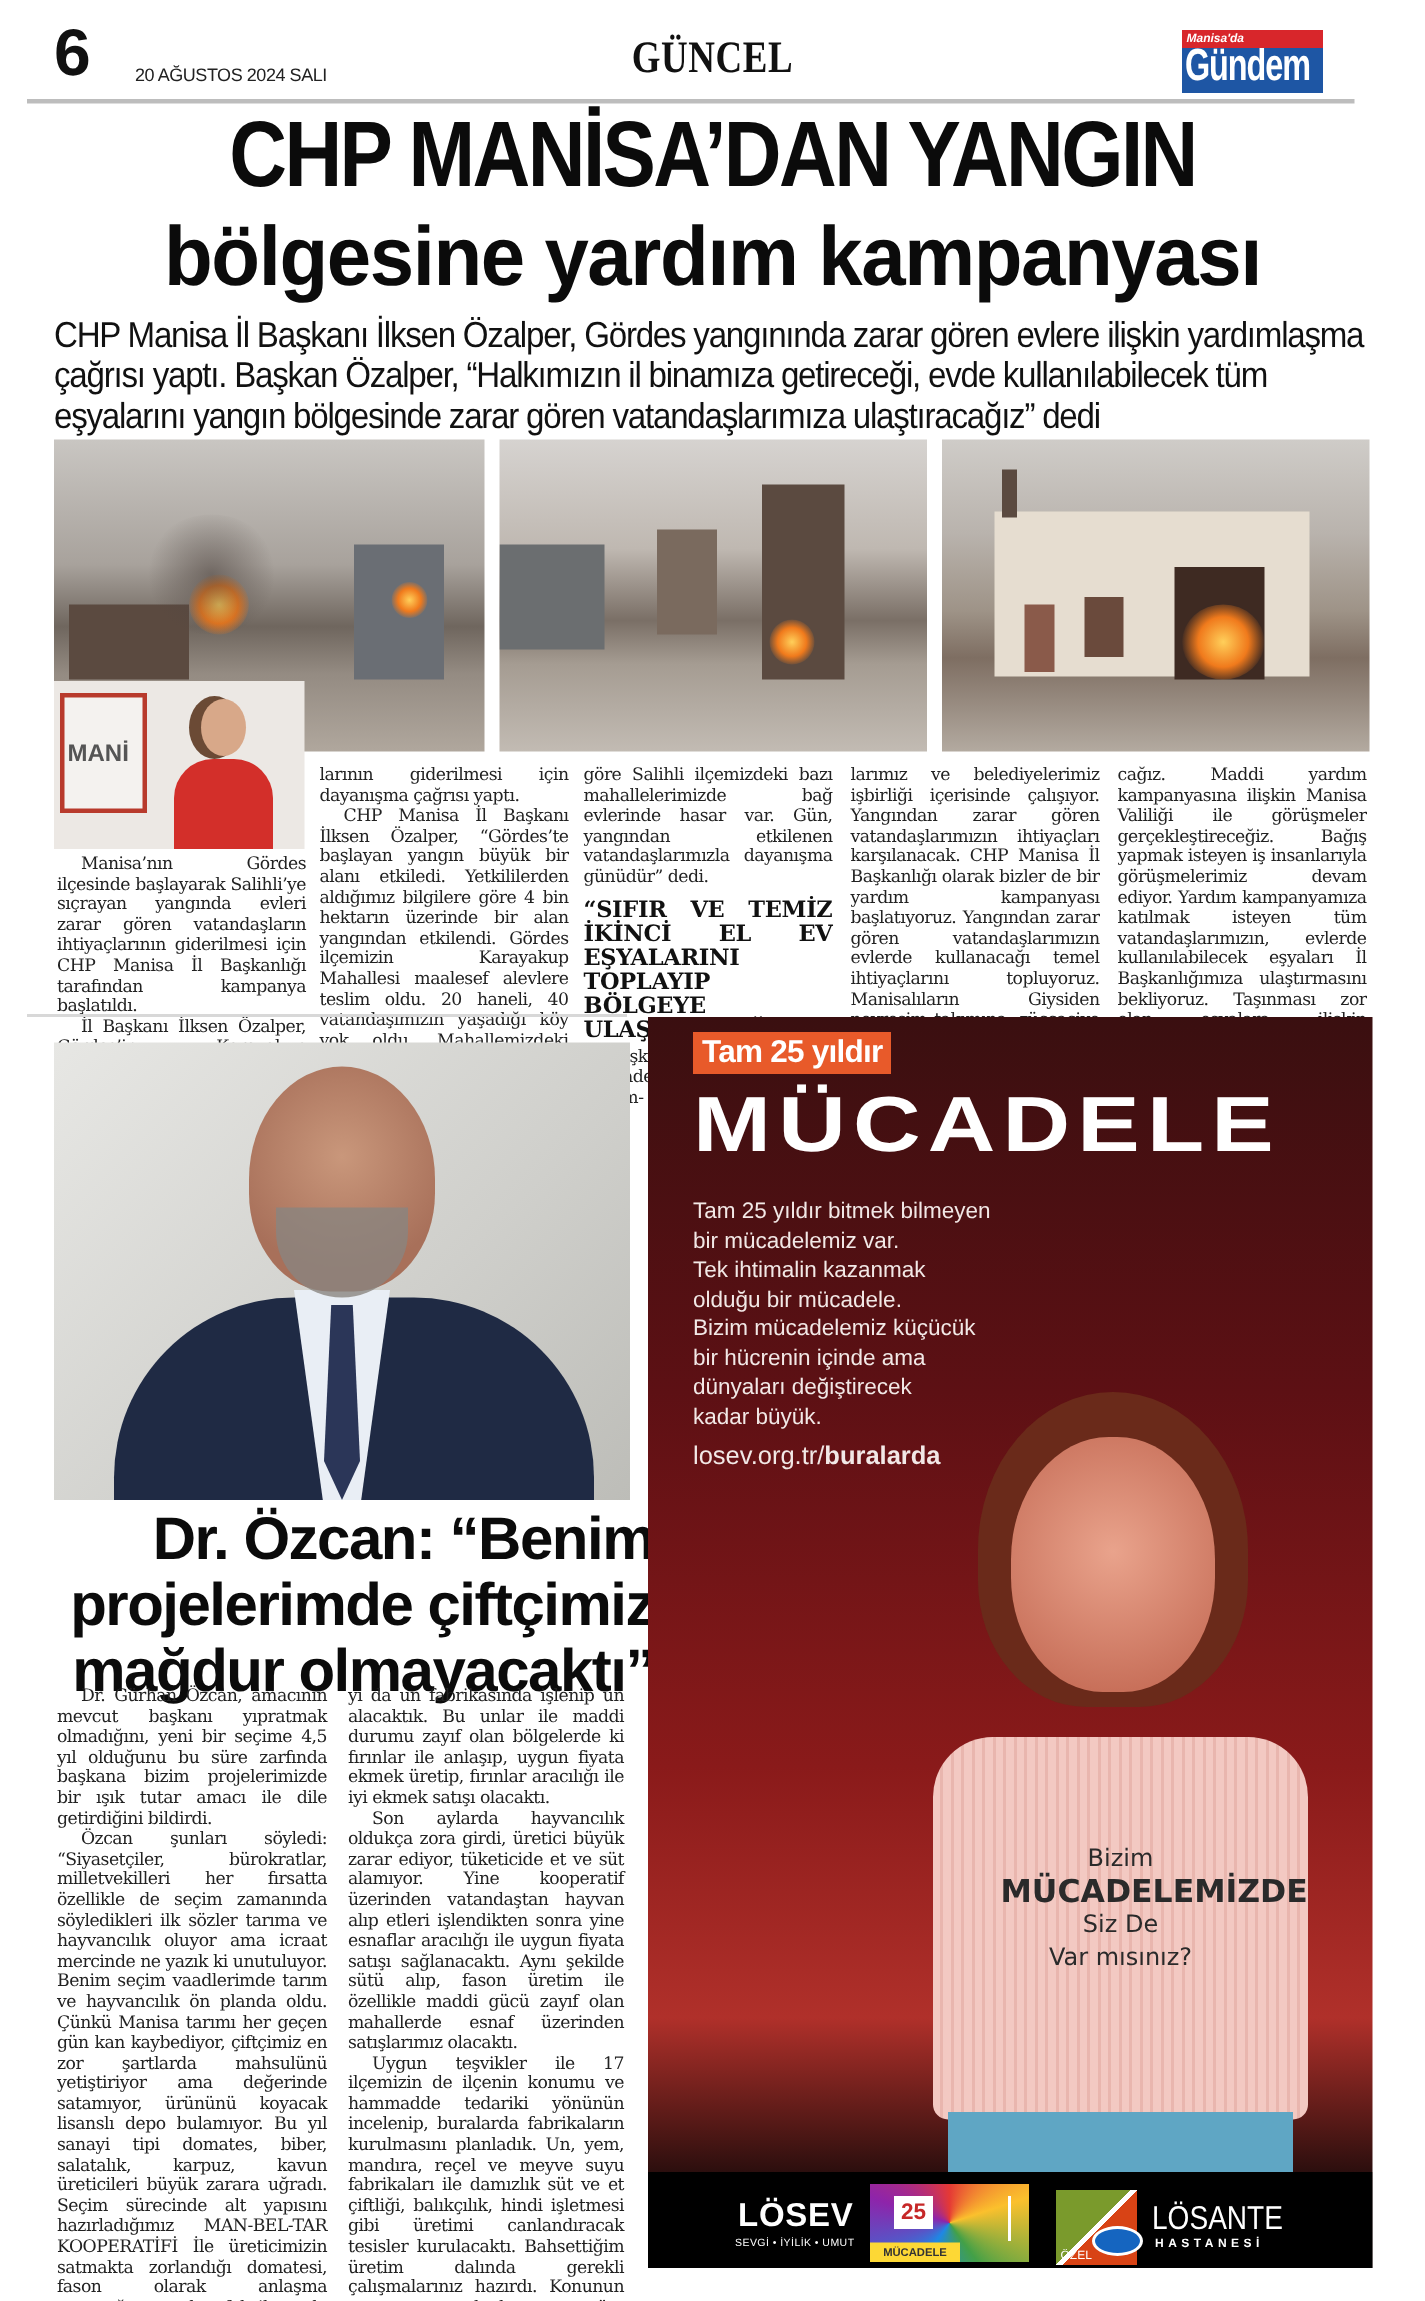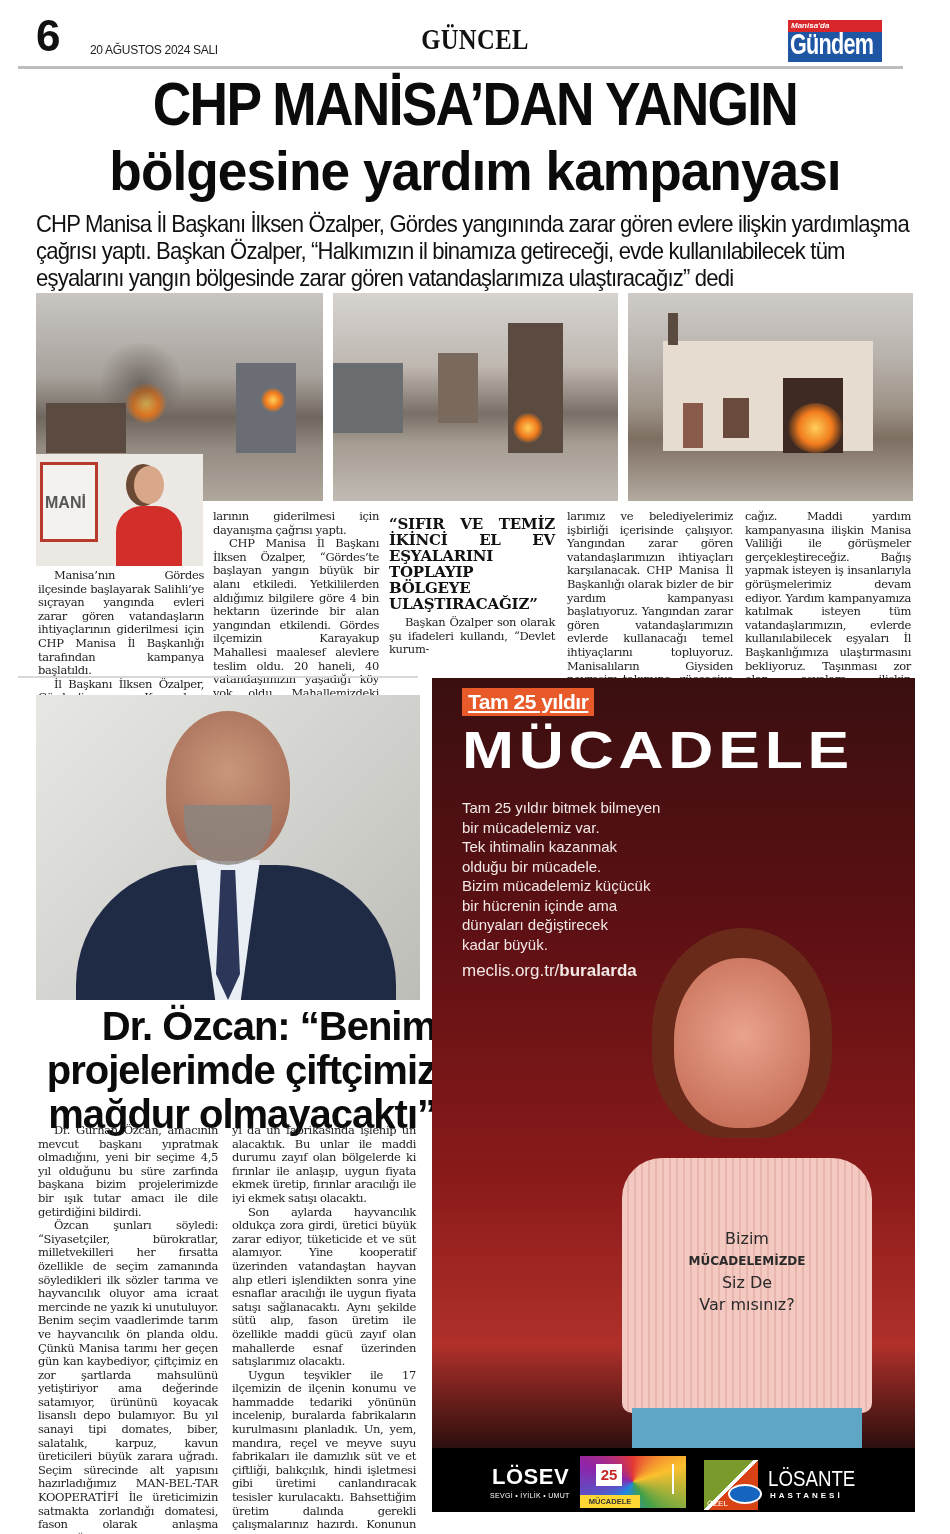--- a/index.html
+++ b/index.html
@@ -52,32 +52,32 @@
   .oz .head { position:absolute; left:130px; top:16px; width:124px; height:150px; border-radius:55% 55% 48% 48%; background:radial-gradient(circle at 50% 40%,#c9977b 0%,#a8705a 70%); }
   .oz .beard { position:absolute; left:148px; top:110px; width:88px; height:60px; border-radius:0 0 45px 45px; background:#8a8580; opacity:0.8; }
   .oz .suit { position:absolute; left:40px; top:170px; width:320px; height:150px; border-radius:120px 120px 0 0; background:#1f2a44; }
   .oz .shirt { position:absolute; left:160px; top:165px; width:64px; height:140px; background:#e9eef5; clip-path:polygon(0 0,100% 0,70% 100%,30% 100%); }
   .oz .tie { position:absolute; left:180px; top:175px; width:24px; height:130px; background:#2b3658; clip-path:polygon(20% 0,80% 0,100% 80%,50% 100%,0 80%); }
   .h3 { left:36px; top:1004px; width:400px; font:bold 40px/44px "Liberation Sans", sans-serif; color:#0b0b0b; letter-spacing:-1px;text-align:right; }
   .d1 { left:38px; top:1124px; width:180px; }
   .d2 { left:232px; top:1124px; width:184px; }
   
   .ad { left:432px; top:678px; width:483px; height:834px; background:linear-gradient(180deg,#3a0f10 0%,#5d1014 30%,#8a1a1a 60%,#b0302a 80%,#1a0a0a 94%); overflow:hidden; font-family:"Liberation Sans", sans-serif; }
-  .ad .tag { position:absolute; left:30px; top:10px; background:#e85a2a; color:#fff; font:bold 21px/28px "Liberation Sans", sans-serif; padding:0 6px; letter-spacing:-0.5px;text-decoration:underline; }
+  .ad .tag { position:absolute; left:30px; top:10px; background:#e85a2a; color:#fff; font:bold 21px/28px "Liberation Sans", sans-serif; padding:0 6px; letter-spacing:-0.5px; }
   .ad .big { position:absolute; left:30px; top:46px; font:900 52px/1 "Liberation Sans", sans-serif; color:#fff; letter-spacing:4px; transform:scaleX(1.2); transform-origin:left; }
   .ad .copy { position:absolute; left:30px; top:120px; width:240px; font:15px/19.5px "Liberation Sans", sans-serif; color:#f2e8e6; }
   .ad .url { position:absolute; left:30px; top:284px; font:17px/1 "Liberation Sans", sans-serif; color:#f2e8e6; }
   .ad .url b { font-weight:bold; }
   .ad .child { position:absolute; left:150px; top:250px; width:330px; height:520px; }
   .ad .hair { position:absolute; left:70px; top:0; width:180px; height:210px; border-radius:50% 50% 40% 40%; background:#6a2a1a; }
   .ad .face { position:absolute; left:92px; top:30px; width:136px; height:170px; border-radius:48% 48% 45% 45%; background:radial-gradient(circle at 50% 45%,#e9a38c 0%,#c8705a 80%); }
   .ad .shirt { position:absolute; left:40px; top:230px; width:250px; height:255px; border-radius:40px 40px 10px 10px; background:repeating-linear-gradient(90deg,#f3c9c2 0 5px,#e9b6ae 5px 7px); }
   .ad .shorts { position:absolute; left:50px; top:480px; width:230px; height:60px; background:#5fa6c4; }
   .ad .shirt-txt { position:absolute; left:85px; top:300px; width:160px; text-align:center; font:16px/22px "DejaVu Sans", sans-serif; color:#2a2a2a; }
-  .ad .shirt-txt b { font-weight:bold; font-size:12px; display:block; }
+  .ad .shirt-txt b { font-weight:bold; font-size:21px; display:block; }
   .ad .footer { position:absolute; left:0; top:770px; width:483px; height:64px; background:#000; }
   .ad .losev { position:absolute; left:60px; top:18px; font:bold 22px/1 "Liberation Sans", sans-serif; color:#fff; letter-spacing:0.5px; }
   .ad .losev-sub { position:absolute; left:58px; top:44px; font:7px/1 "Liberation Sans", sans-serif; color:#fff; letter-spacing:0.3px; }
   .ad .badge25 { position:absolute; left:148px; top:8px; width:60px; height:52px; background:conic-gradient(#e53935,#fbc02d,#43a047,#1e88e5,#8e24aa,#e53935);padding-left:46px; }
   .ad .badge25 .num { position:absolute; left:16px; top:8px; width:26px; height:22px; background:#fff; color:#c62828; font:bold 15px/22px "Liberation Sans", sans-serif; text-align:center; }
   .ad .badge25 .lbl { position:absolute; left:0; bottom:0; width:60px; height:13px; background:#fdd835; font:bold 7.5px/13px "Liberation Sans", sans-serif; color:#333; text-align:center; }
   .ad .vsep { position:absolute; left:240px; top:16px; width:2px; height:30px; background:#fff; }
   .ad .ozel { position:absolute; left:272px; top:12px; width:54px; height:50px; background:linear-gradient(135deg,#7a9a2c 0 48%,#fff 48% 52%,#d84315 52% 100%); }
   .ad .ozel span { position:absolute; left:3px; top:3px; font:8px/1 "Liberation Sans", sans-serif; color:#fff;margin-top:37px; }
   .ad .ozel i { position:absolute; left:24px; top:24px; width:30px; height:16px; border-radius:50%; background:#1565c0; border:2px solid #fff; }
@@ -135,20 +135,21 @@
 
 <div class="abs col c1">
   <p>Manisa’nın Gördes ilçesinde başlayarak Salihli’ye sıçrayan yangında evleri zarar gören vatandaşların ihtiyaçlarının giderilmesi için CHP Manisa İl Başkanlığı tarafından kampanya başlatıldı.</p>
   <p>İl Başkanı İlksen Özalper, Gördes’in Karayakup Mahallesi’nde evleri yanan vatandaşların ihtiyaç-</p>
 </div>
 <div class="abs col c2">
   <p class="noind">larının giderilmesi için dayanışma çağrısı yaptı.</p>
   <p>CHP Manisa İl Başkanı İlksen Özalper, “Gördes’te başlayan yangın büyük bir alanı etkiledi. Yetkililerden aldığımız bilgilere göre 4 bin hektarın üzerinde bir alan yangından etkilendi. Gördes ilçemizin Karayakup Mahallesi maalesef alevlere teslim oldu. 20 haneli, 40 vatandaşımızın yaşadığı köy yok oldu. Mahallemizdeki evlerde ve tüm bölgede hasar tespit çalışmaları devam ediyor. Aldığımız bilgilere</p>
 </div>
 <div class="abs col c3">
+  <p class="noind">göre Salihli ilçemizdeki bazı mahallelerimizde bağ evlerinde hasar var. Gün, yangından etkilenen vatandaşlarımızla dayanışma günüdür” dedi.</p>
   <div class="sub">“SIFIR VE TEMİZ İKİNCİ EL EV EŞYALARINI TOPLAYIP BÖLGEYE ULAŞTIRACAĞIZ”</div>
   <p>Başkan Özalper son olarak şu ifadeleri kullandı, “Devlet kurum-</p>
 </div>
 <div class="abs col c4">
   <p class="noind">larımız ve belediyelerimiz işbirliği içerisinde çalışıyor. Yangından zarar gören vatandaşlarımızın ihtiyaçları karşılanacak. CHP Manisa İl Başkanlığı olarak bizler de bir yardım kampanyası başlatıyoruz. Yangından zarar gören vatandaşlarımızın evlerde kullanacağı temel ihtiyaçlarını topluyoruz. Manisalıların Giysiden nevresim takımına, züccaciye eşyalarından beyaz eşyalara kadar sıfır ya da temiz 2. el olarak bağışlayacağı ürünleri İl Başkanlığı’nda toplayarak bölgeye ulaştıra-</p>
 </div>
 <div class="abs col c5">
   <p class="noind"><span>cağız. Maddi yardım kampanyasına ilişkin Manisa Valiliği ile görüşmeler gerçekleştireceğiz. Bağış yapmak isteyen iş insanlarıyla görüşmelerimiz devam ediyor. Yardım kampanyamıza katılmak isteyen tüm vatandaşlarımızın, evlerde kullanılabilecek eşyaları İl Başkanlığımıza ulaştırmasını bekliyoruz. Taşınması zor olan eşyalara ilişkin vatandaşlarımızın araması durumunda gerekli nakliyatı sağlayacağız. Haydi Manisa, gelin yangının yaralarını hep birlikte saralım.”</span> <span class="sig">Haber Merkezi</span></p>
 </div>
 <div class="abs sep"></div>
@@ -179,21 +180,21 @@
   <div class="copy">
     <div>Tam 25 yıldır bitmek bilmeyen</div>
     <div>bir mücadelemiz var.</div>
     <div>Tek ihtimalin kazanmak</div>
     <div>olduğu bir mücadele.</div>
     <div>Bizim mücadelemiz küçücük</div>
     <div>bir hücrenin içinde ama</div>
     <div>dünyaları değiştirecek</div>
     <div>kadar büyük.</div>
   </div>
-  <div class="url"><span>meclis.org.tr/</span><b>buralarda</b></div>
+  <div class="url"><span>losev.org.tr/</span><b>buralarda</b></div>
   <div class="child">
     <div class="hair"></div>
       <div class="face"></div>
     <div class="shirt"></div>
       <div class="shorts"></div>
     <div class="shirt-txt">
       <div>Bizim</div>
       <b>MÜCADELEMİZDE</b>
       <div>Siz De</div>
       <div>Var mısınız?</div>

